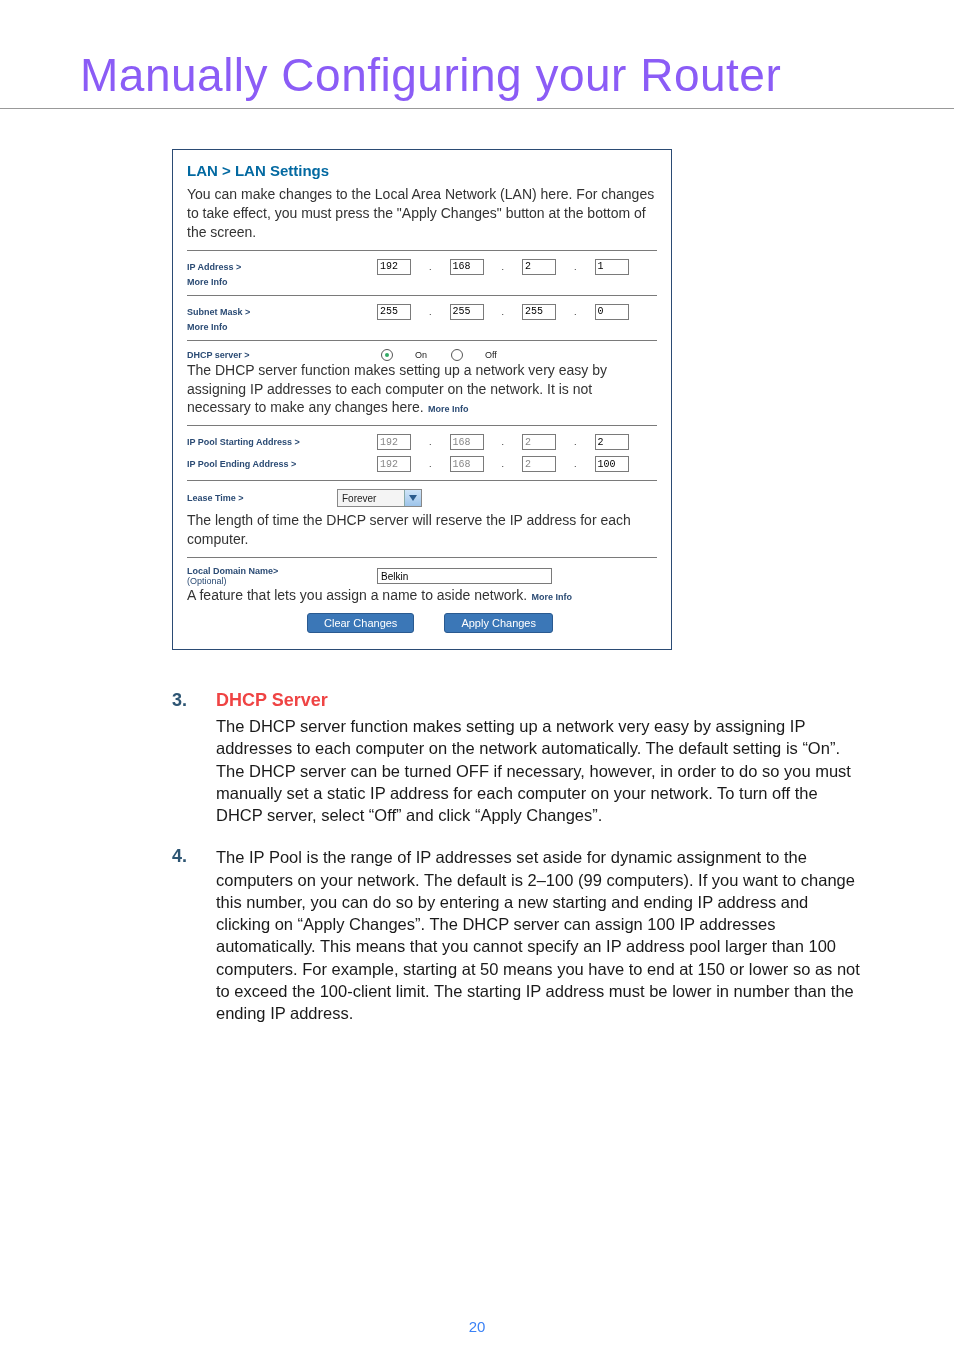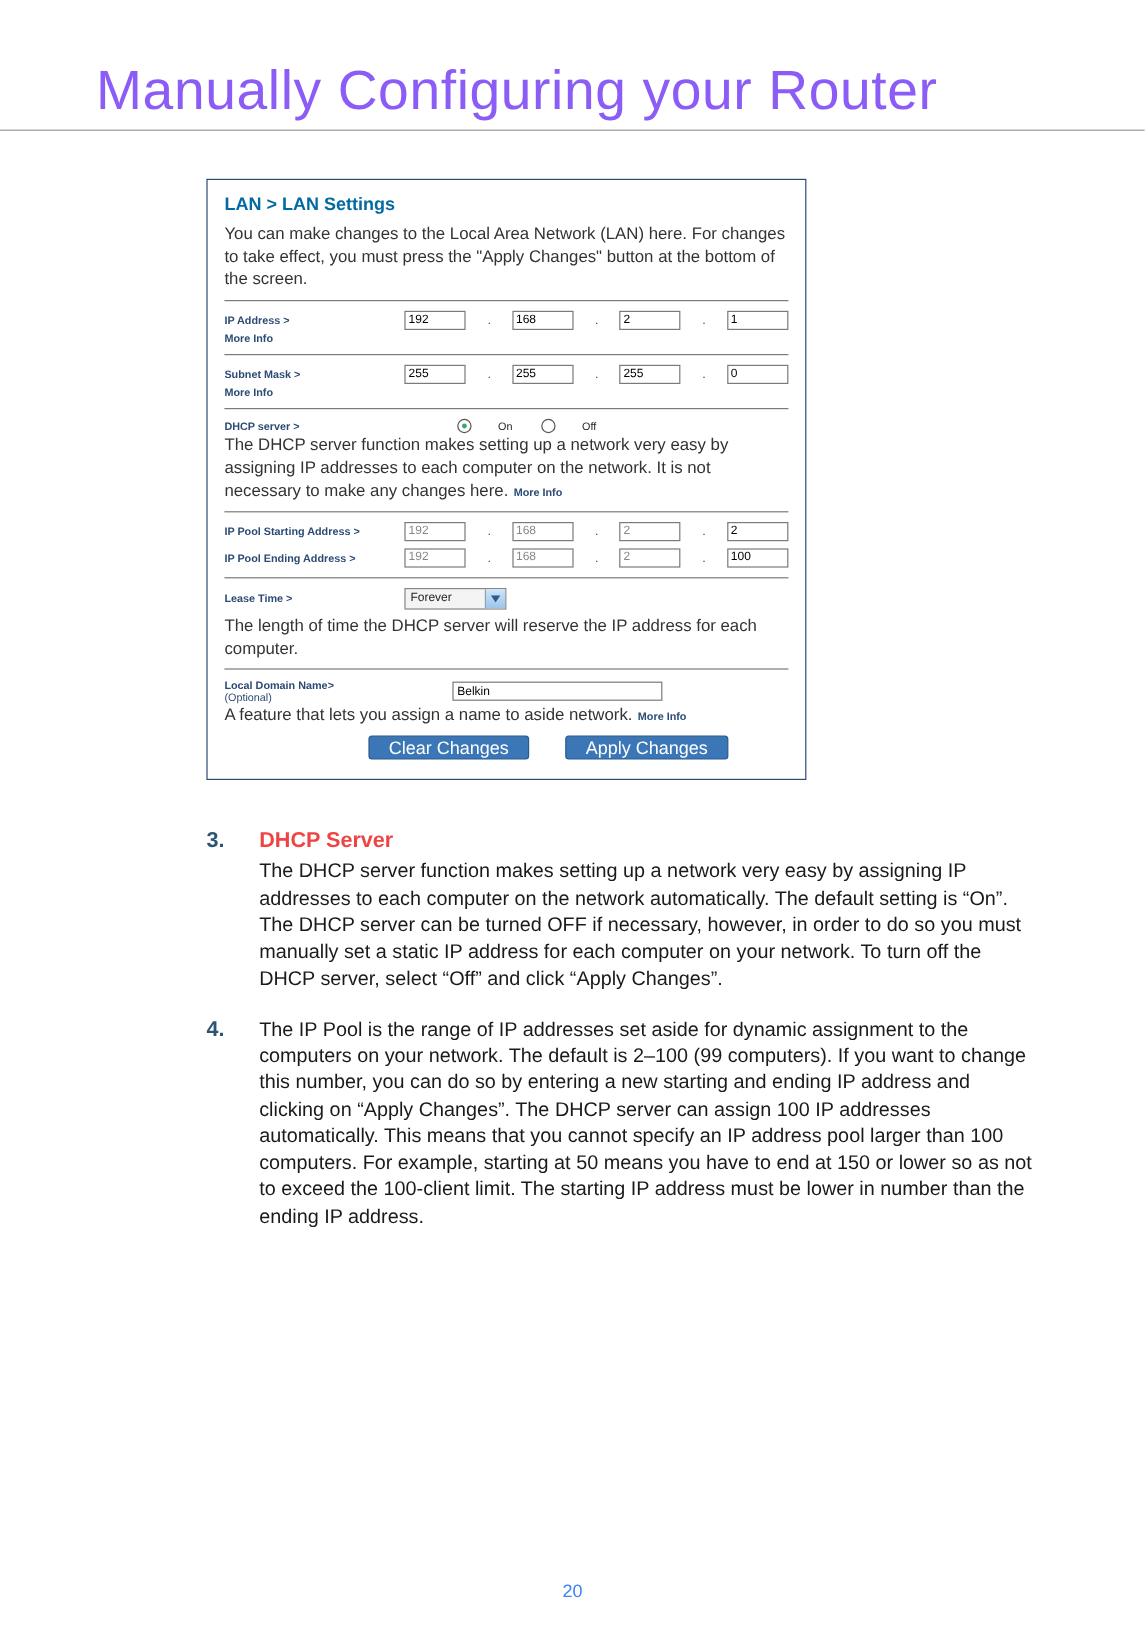--- a/index.html
+++ b/index.html
@@ -75,24 +75,24 @@
     color: #2b4b74;
     margin-top: 2px;
   }
   .more-info-inline {
     font-family: Verdana, Geneva, sans-serif;
     font-size: 9px;
     font-weight: bold;
     color: #2b4b74;
   }
   .ipbox {
-    width: 51px;
+    width: 34px;
     height: 16px;
     font-size: 10px;
-    font-family: Liberation Sans, sans-serif;
+    font-family: Liberation Mono, monospace;
     border: 1px solid #7a7a7a;
     padding: 4px 2px;
     box-sizing: border-box;
   }
   .ipbox.dis {
     color: #888;
     background: #fff;
   }
   .dot {
     font-size: 9px;
@@ -147,21 +147,21 @@
     padding: 0 3px;
     box-sizing: border-box;
   }
   .btn {
     display: inline-flex;
     align-items: center;
     justify-content: center;
     color: #fff;
     background: #3b77b7;
     font-family: Verdana, sans-serif;
-    font-size: 15px;
+    font-size: 11px;
     height: 18px;
     border-radius: 3px;
     padding: 0 16px;
     border: 1px solid #2a5a90;
   }
   .btnrow {
     display: flex;
     gap: 30px;
     margin-top: 8px;
     margin-left: 120px;

